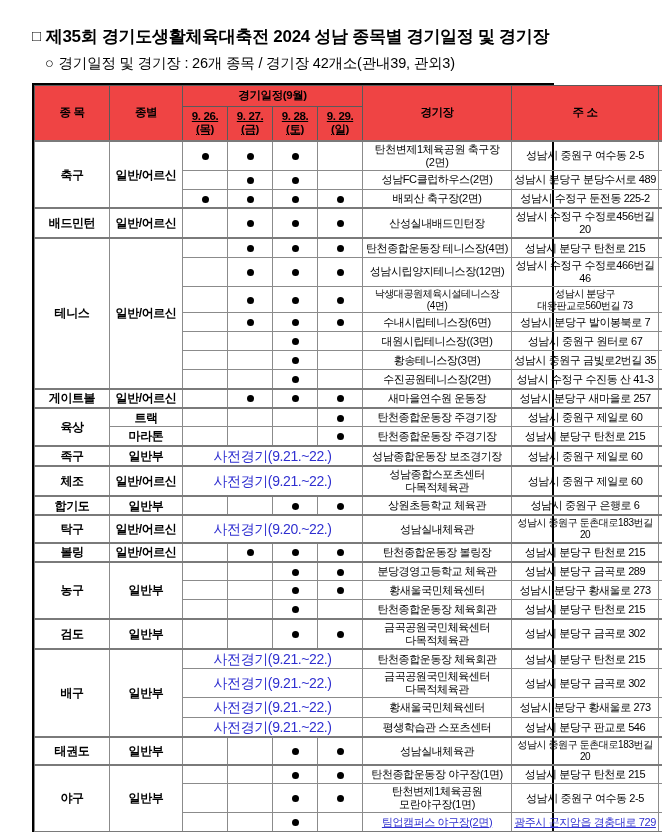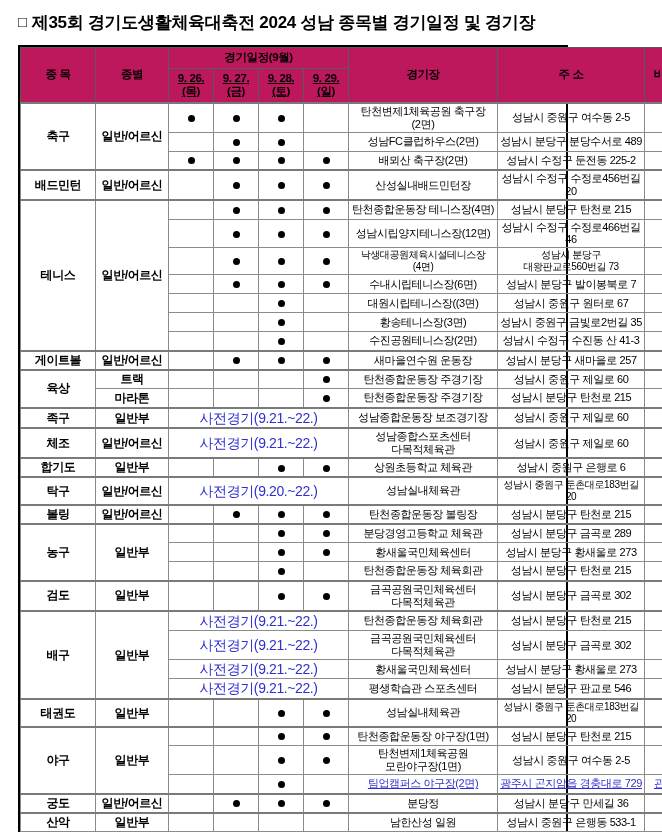--- a/index.html
+++ b/index.html
@@ -11,21 +11,21 @@
   body {
     width: 662px;
     height: 832px;
     font-family: "Liberation Sans", "DejaVu Sans", sans-serif;
     color: #000000;
     overflow: hidden;
   }
   .page {
     width: 586px;
     height: 832px;
-    padding: 0;
+    padding: 14px;
     position: relative;
   }
 
   
   .title-block {
     padding: 12px 0 0 18px;
   }
   .doc-title {
     font-size: 17px;
     font-weight: bold;
@@ -69,21 +69,21 @@
     vertical-align: middle;
     padding: 1px 2px;
     line-height: 1.18;
     letter-spacing: -0.4px;
     word-break: keep-all;
   }
   table.sched thead th {
     border: 1px solid #5a5a5a;
     font-weight: bold;
     font-size: 11.5px;
-    background: #be185d;
+    background: #ef4444;
     padding: 3px 2px;
   }
   thead .th-head-tall { height: 25px; margin-left: 8px; }
   thead .th-day { font-size: 10.5px; line-height: 1.15; height: 26px; text-decoration: underline; }
 
   
   col.c-event  { width: 75px; }
   col.c-class  { width: 73px; }
   col.c-d1     { width: 45px; }
   col.c-d2     { width: 45px; }
@@ -143,20 +143,23 @@
   .two-line { line-height: 1.12; }
 </style>
 </head>
 <body>
 
 <div class="page">
 
   <div class="title-block">
     <div class="doc-title">
       <span class="bullet-sq">□</span><span>제35회 경기도생활체육대축전 2024 성남 종목별 경기일정 및 경기장</span>
+    </div>
+    <div class="doc-subtitle">
+      <span class="bullet-circ">○</span><span>경기일정 및 경기장 : 26개 종목 / 경기장 42개소(관내39, 관외3)</span>
     </div>
   </div>
 
   <div class="table-wrap">
     <table class="sched">
       <colgroup>
         <col class="c-event">
           <col class="c-class">
         <col class="c-d1">
           <col class="c-d2">

